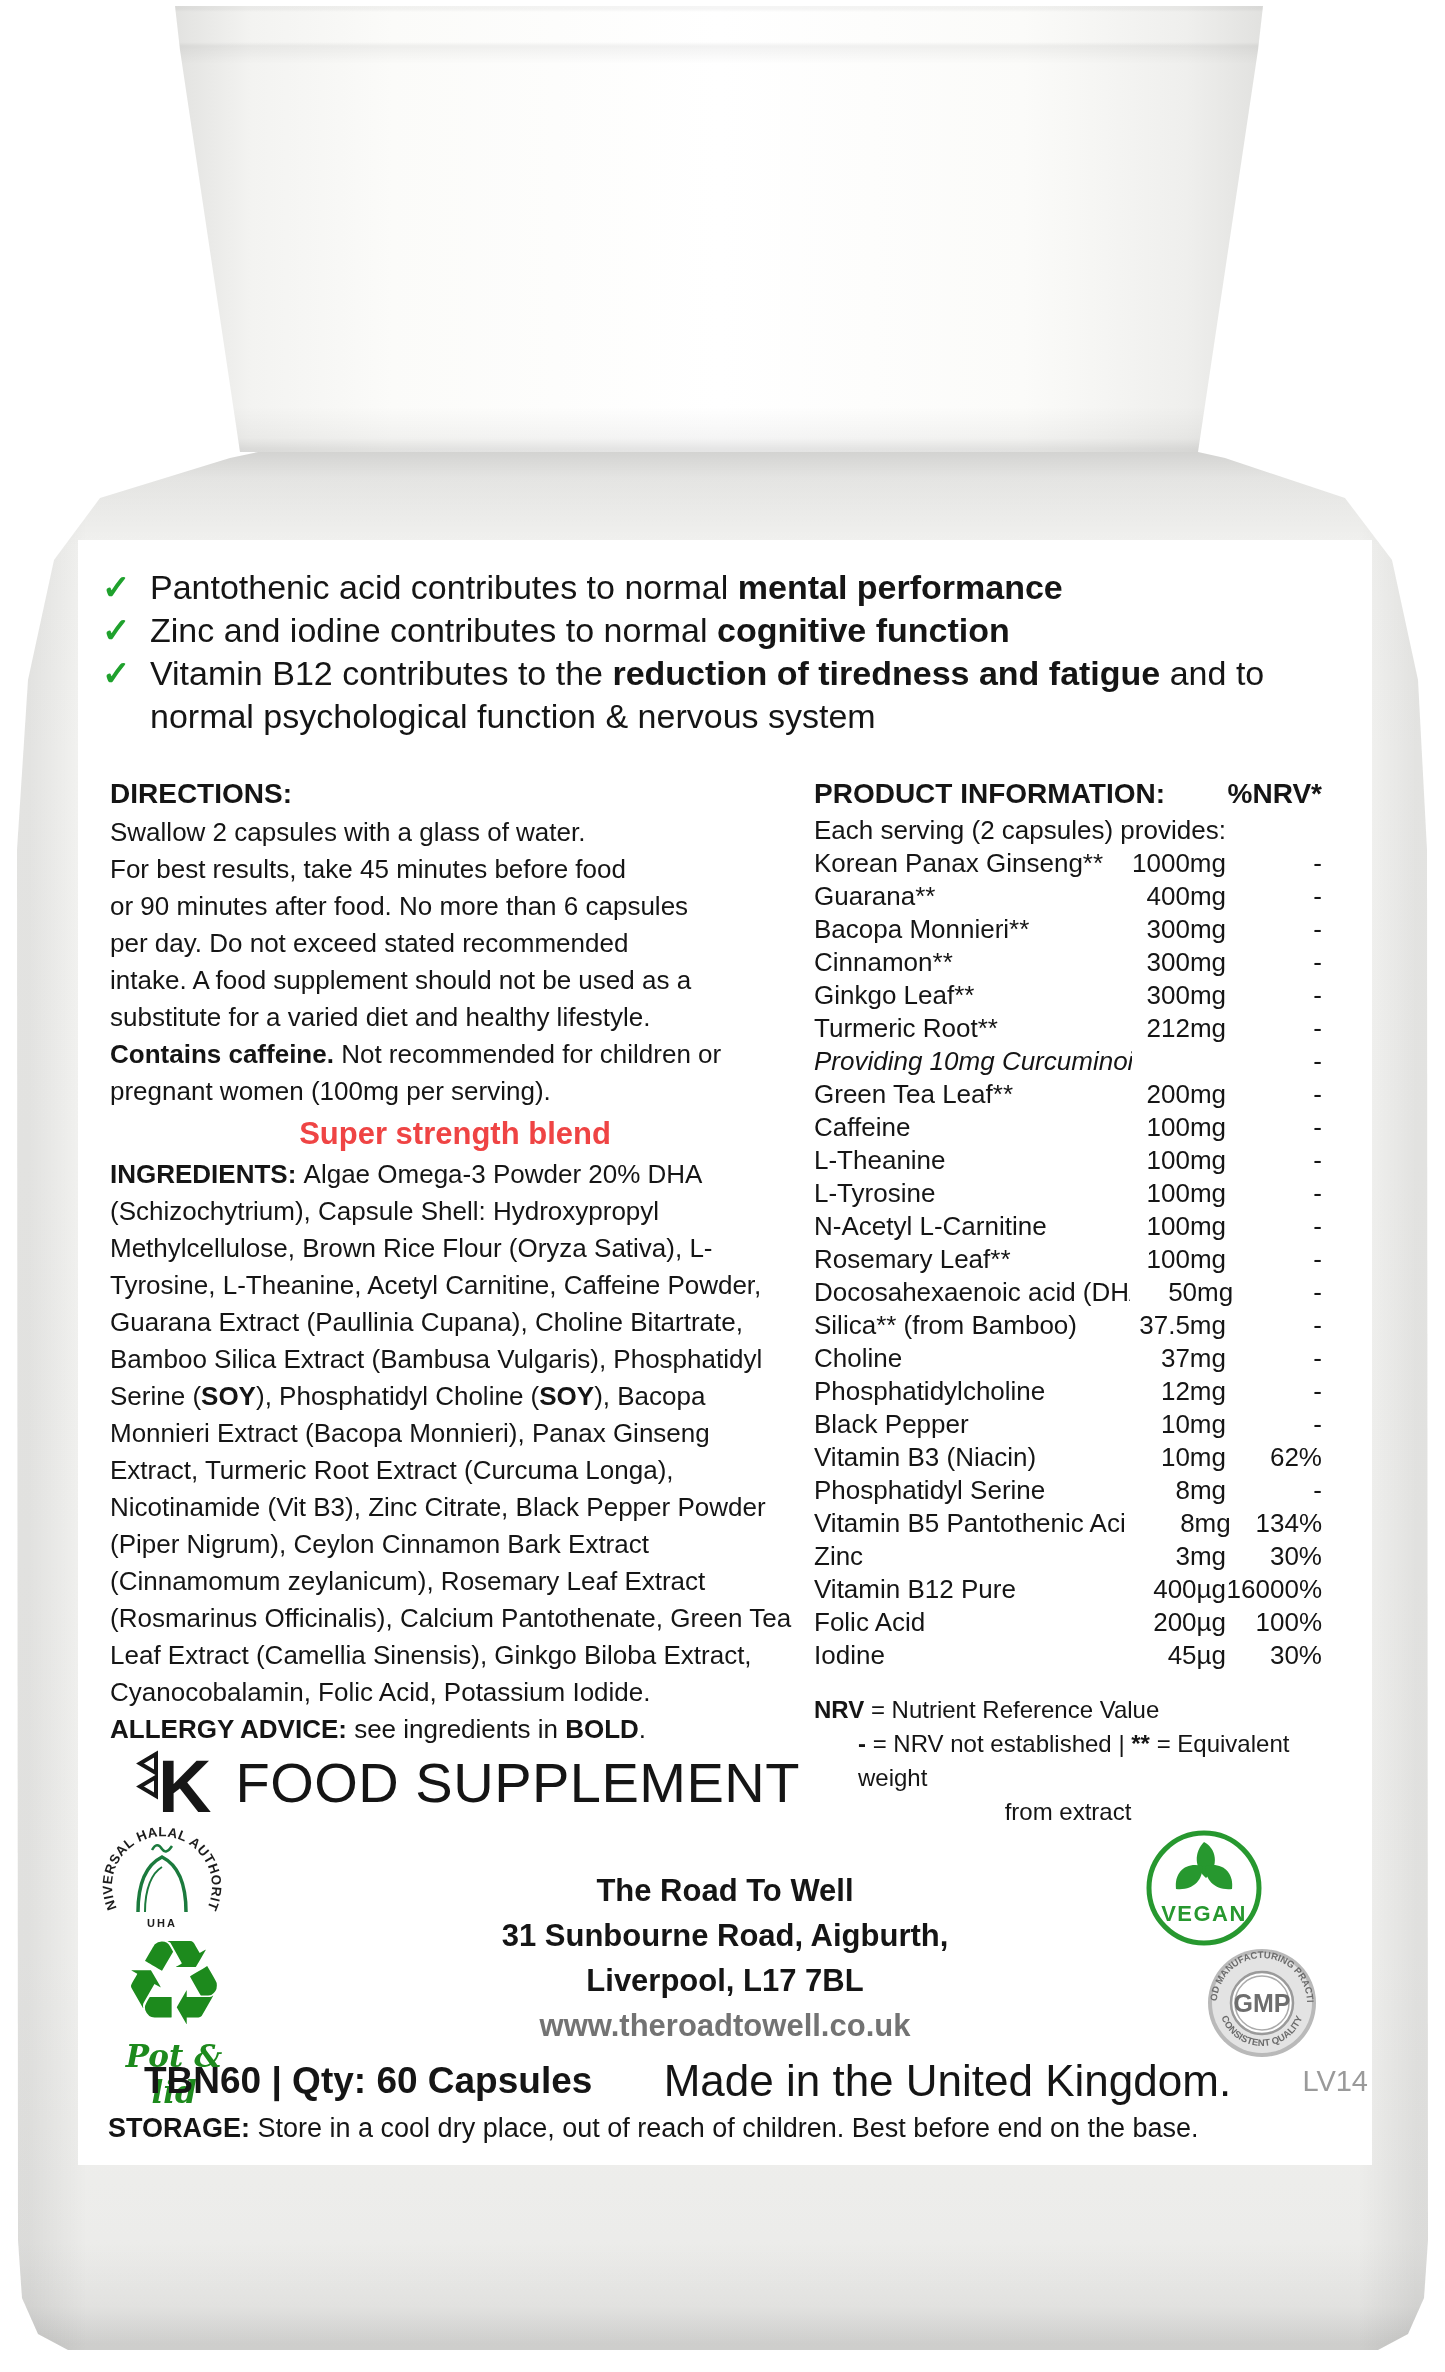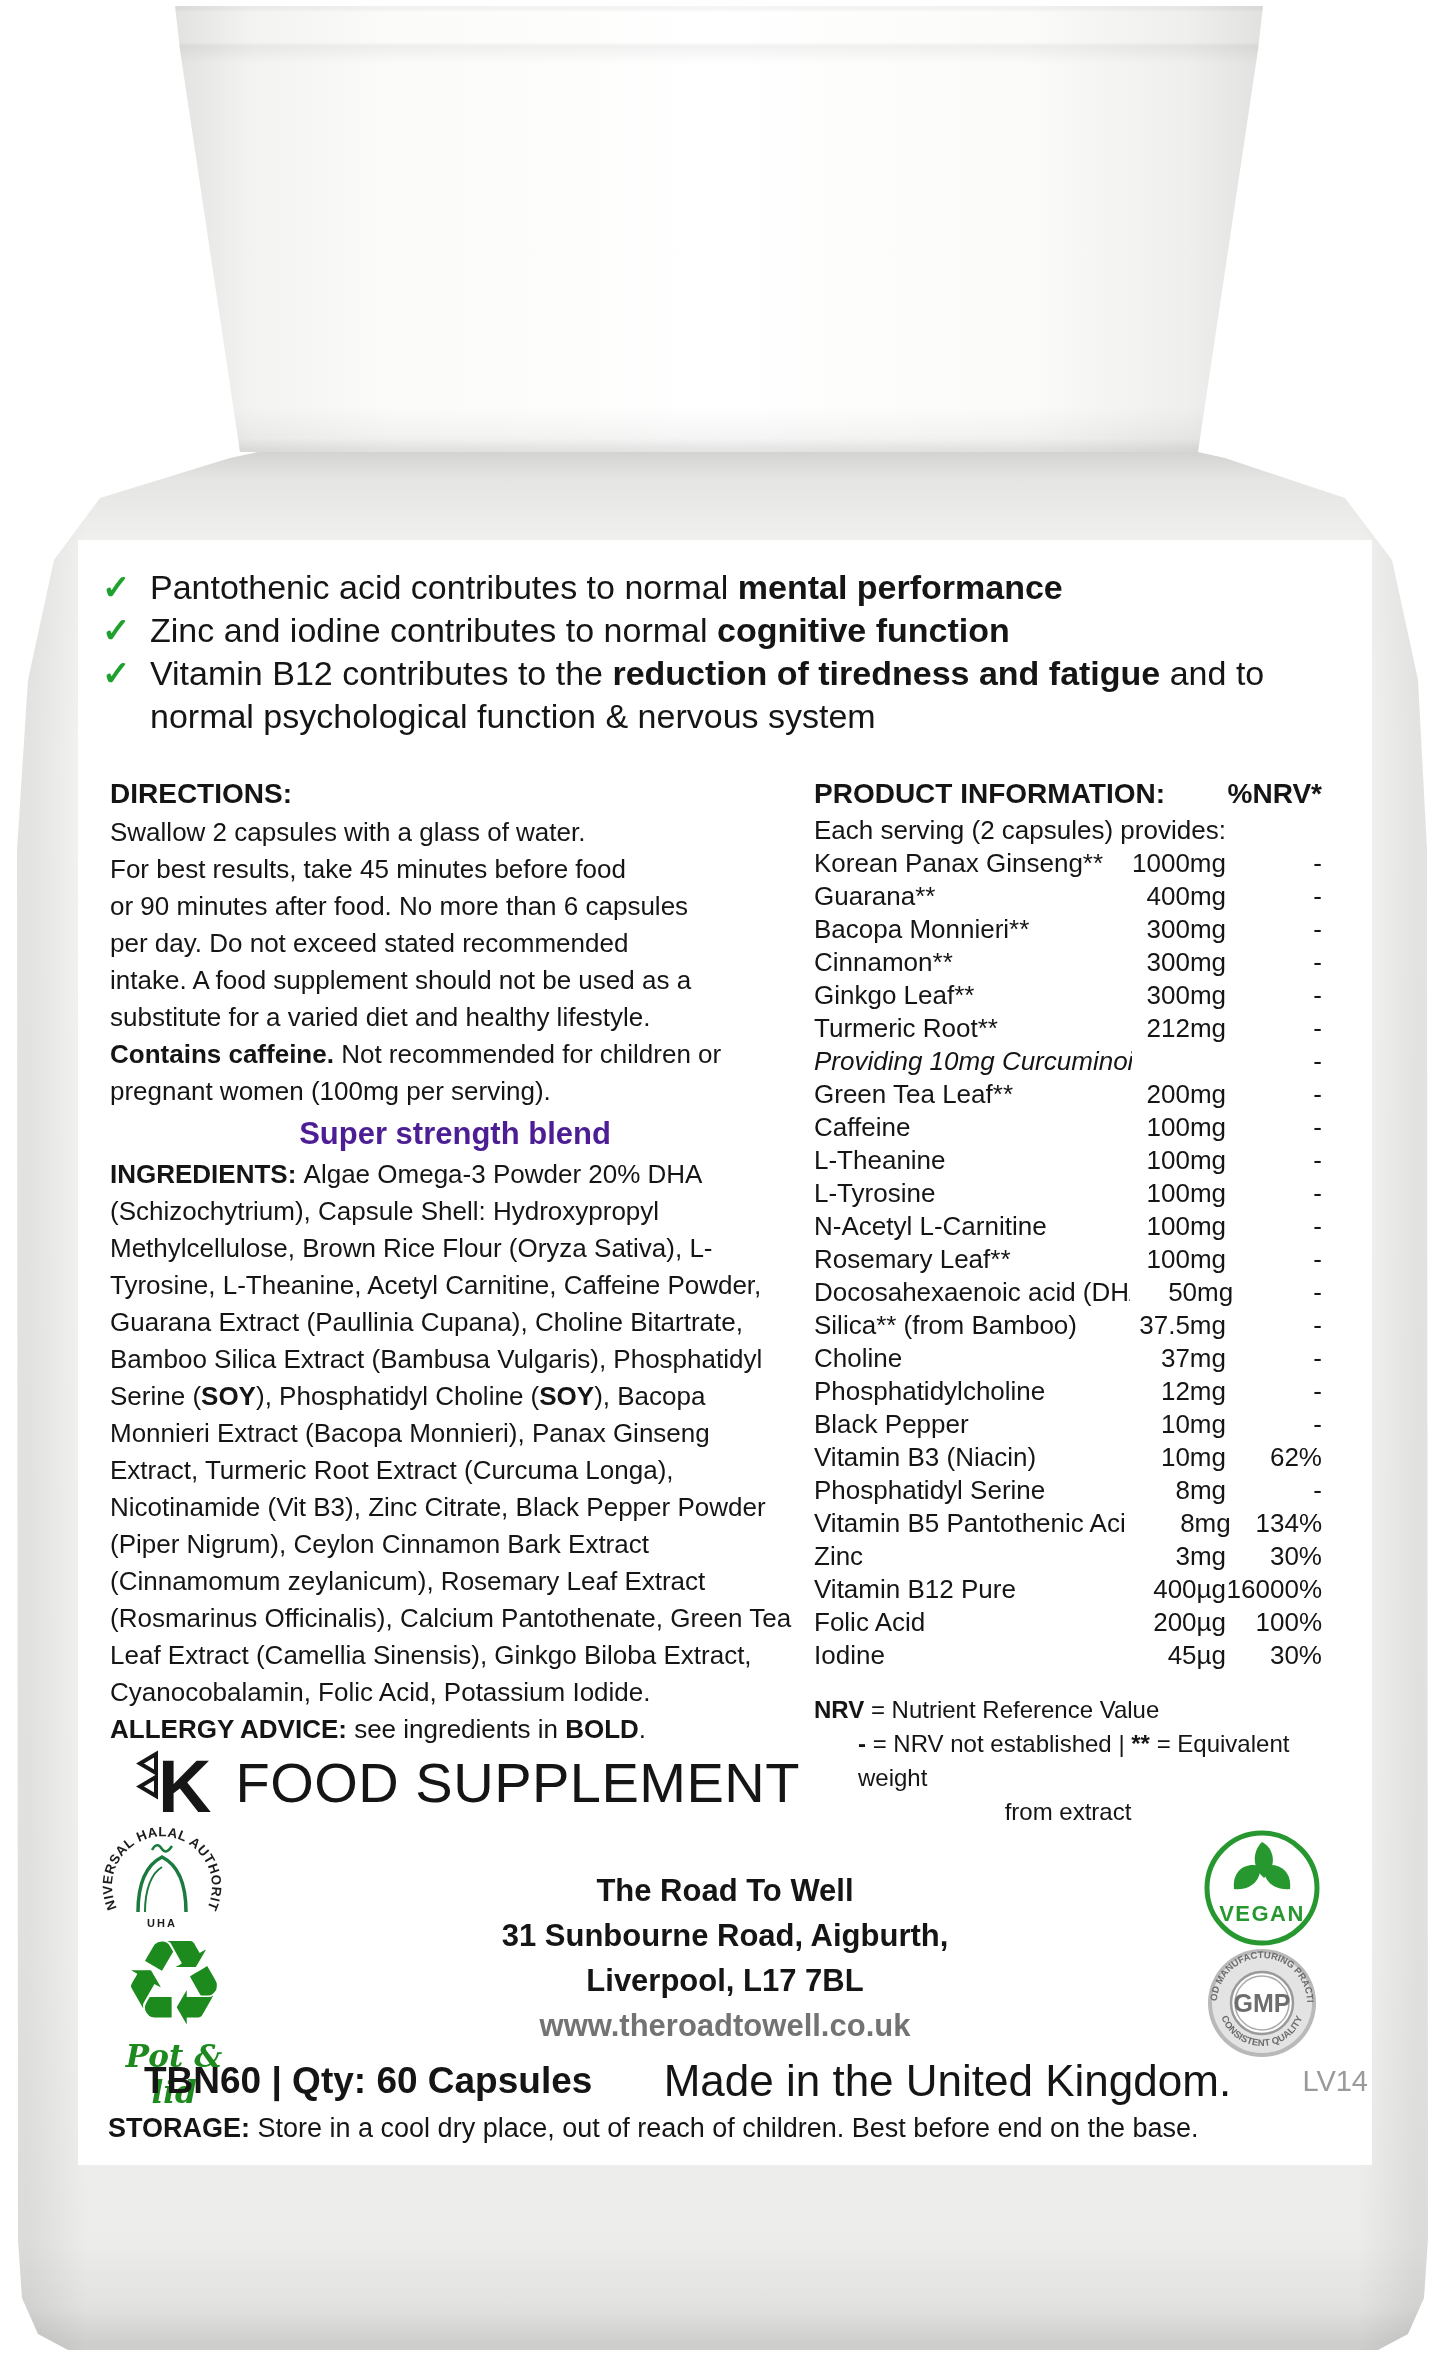--- a/index.html
+++ b/index.html
@@ -32,21 +32,21 @@
   .benefit{position:relative;padding-left:48px;list-style:none;}
   .benefits ul{margin:0;padding:0;}
   .check{position:absolute;left:0;top:0;color:#1fa12d;font-weight:700;}
 
   .columns{display:flex;margin:36px 0 0 32px;}
   .col-left{width:690px;font-size:26px;line-height:37px;}
   .col-right{width:508px;margin-left:14px;font-size:26px;line-height:33px;}
 
   .dir-head{font-weight:700;font-size:28px;line-height:40px;}
   .dir-para{white-space:pre-line;}
-  .super-blend{color:#4c1d95;font-weight:700;font-size:31px;line-height:42px;text-align:center;margin:3px 0 1px;}
+  .super-blend{color:#ef4444;font-weight:700;font-size:31px;line-height:42px;text-align:center;margin:3px 0 1px;}
   .allergy{margin-top:0;}
   .food-supp{font-size:56px;line-height:54px;text-align:right;margin-top:8px;letter-spacing:0.5px;}
 
   .pi-header{display:flex;justify-content:space-between;align-items:baseline;font-weight:700;font-size:28px;line-height:40px;}
   .pi-row{display:flex;}
   .pi-name{flex:1 1 auto;white-space:nowrap;overflow:hidden;}
   .pi-amt{width:112px;text-align:right;white-space:nowrap;}
   .pi-nrv{width:96px;text-align:right;white-space:nowrap;}
   .pi-row.italic .pi-name{font-style:italic;}
   .pi-notes{margin-top:21px;font-size:24px;line-height:34px;}
@@ -54,21 +54,21 @@
   .pi-note3{text-align:center;}
 
   
   .kosher{position:absolute;left:50px;top:1200px;}
   .halal{position:absolute;left:20px;top:1280px;}
   .recycle{position:absolute;left:26px;top:1384px;width:140px;text-align:center;}
   .recycle-sym{font-family:"DejaVu Sans",sans-serif;font-size:118px;line-height:118px;color:#1d8a1d;}
   .recycle-label{font-family:"DejaVu Serif",serif;font-style:italic;font-weight:700;font-size:31px;color:#1d8a1d;margin-top:-4px;}
   .address{position:absolute;left:0;right:0;top:1328px;text-align:center;font-weight:700;font-size:31px;line-height:45px;}
   .website{color:#737373;}
-  .vegan{position:absolute;left:1122px;top:1286px;}
+  .vegan{position:absolute;left:1064px;top:1286px;}
   .gmp{position:absolute;left:1127px;top:1406px;}
 
   .bottom-line{position:absolute;left:30px;right:4px;top:1516px;display:flex;justify-content:space-between;align-items:center;margin-left:36px;}
   .sku{font-weight:700;font-size:37px;}
   .made-in{font-size:44px;}
   .batch{font-size:29px;color:#9a9a9a;}
   .storage{position:absolute;left:30px;right:0;top:1570px;font-size:27px;line-height:36px;}
 </style>
 </head>
 <body>

